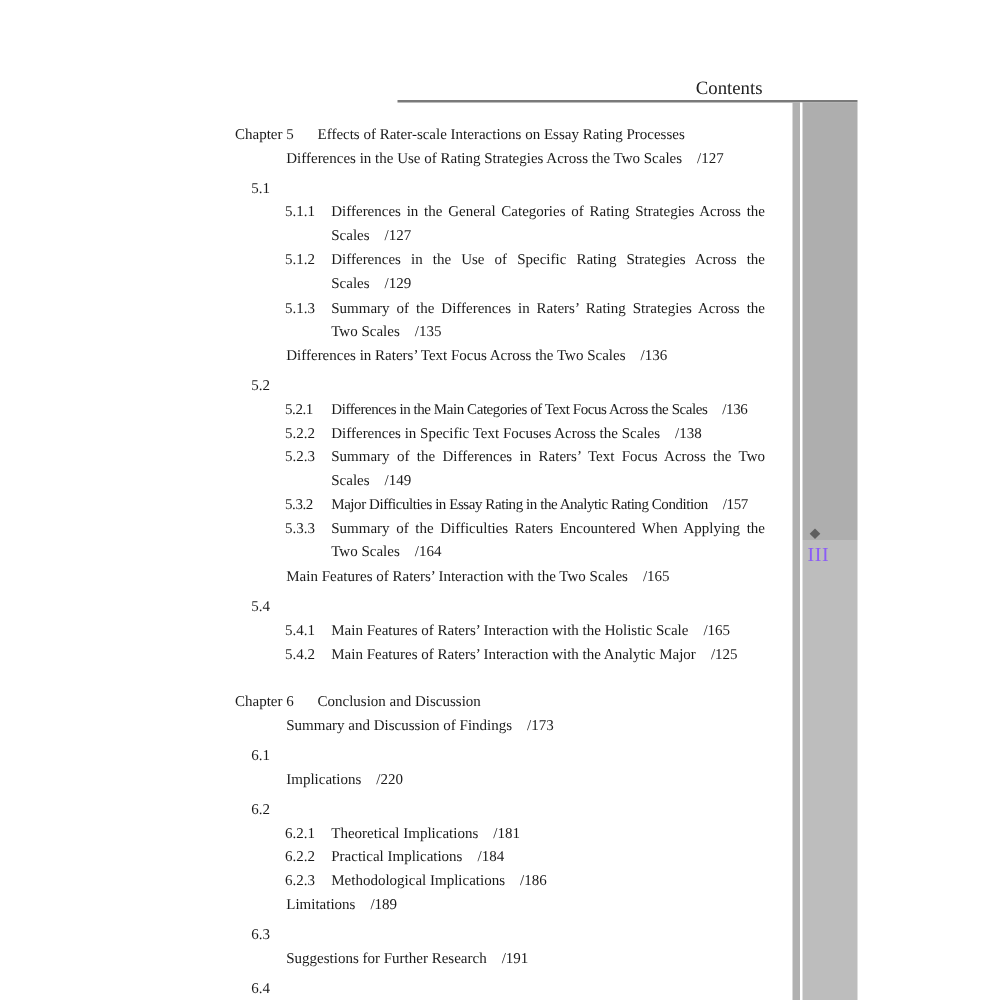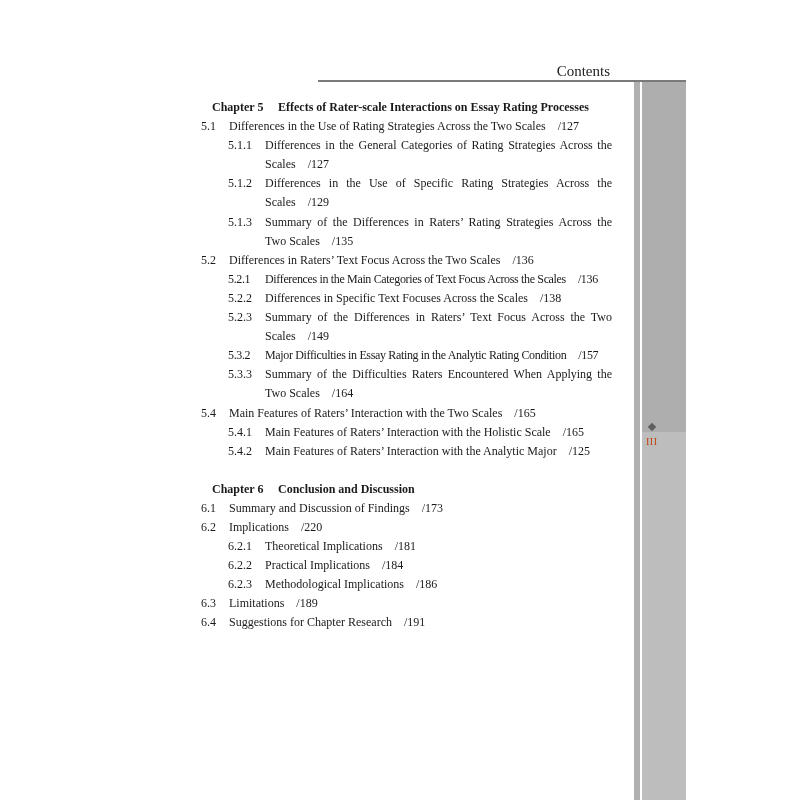--- a/index.html
+++ b/index.html
@@ -32,33 +32,33 @@
     .side-block-bottom {
       position: absolute; top: 432px; left: 642px; width: 44px; height: 368px;
       background: #bdbdbd;
     }
     .diamond {
       position: absolute; top: 424px; left: 649px; width: 6px; height: 6px;
       background: #5f5f5f; transform: rotate(45deg);
     }
     .page-number {
       position: absolute; top: 436px; left: 646px;
-      font-size: 10px; color: #c2410c; letter-spacing: 0.5px;
+      font-size: 16px; color: #8b5cf6; letter-spacing: 0.5px;
     }
     .toc {
       position: absolute; top: 98px; left: 188px; width: 424px;
       font-size: 12px; line-height: 19.1px;
     }
-    .chapter { font-weight: bold; margin-left: 24px; }
+    .chapter { font-weight: normal; }
     .chapter .num { display: inline-block; width: 66px; }
     .gap { height: 19px; }
     .row { display: flex; }
     .l1 { padding-left: 13px; }
     .l2 { padding-left: 40px; }
-    .l1 .num { flex: 0 0 28px; }
+    .l1 .num { flex: 0 0 28px; margin-top: 24px; }
     .l2 .num { flex: 0 0 37px; }
     .txt { flex: 1 1 auto; }
     .justify { text-align: justify; text-align-last: left; }
     .pg { margin-left: 12px; white-space: nowrap; }
     .tight { letter-spacing: -0.35px; }
   </style>
 </head>
 <body>
 
 <div>
@@ -180,16 +180,16 @@
     <span class="txt"><span>Methodological Implications</span><span class="pg">/186</span></span>
   </div>
 
   <div class="row l1">
     <span class="num">6.3</span>
     <span class="txt"><span>Limitations</span><span class="pg">/189</span></span>
   </div>
 
   <div class="row l1">
     <span class="num">6.4</span>
-    <span class="txt"><span>Suggestions for Chapter Research</span><span class="pg">/191</span></span>
+    <span class="txt"><span>Suggestions for Further Research</span><span class="pg">/191</span></span>
   </div>
 
 </div>
 
 </body></html>

